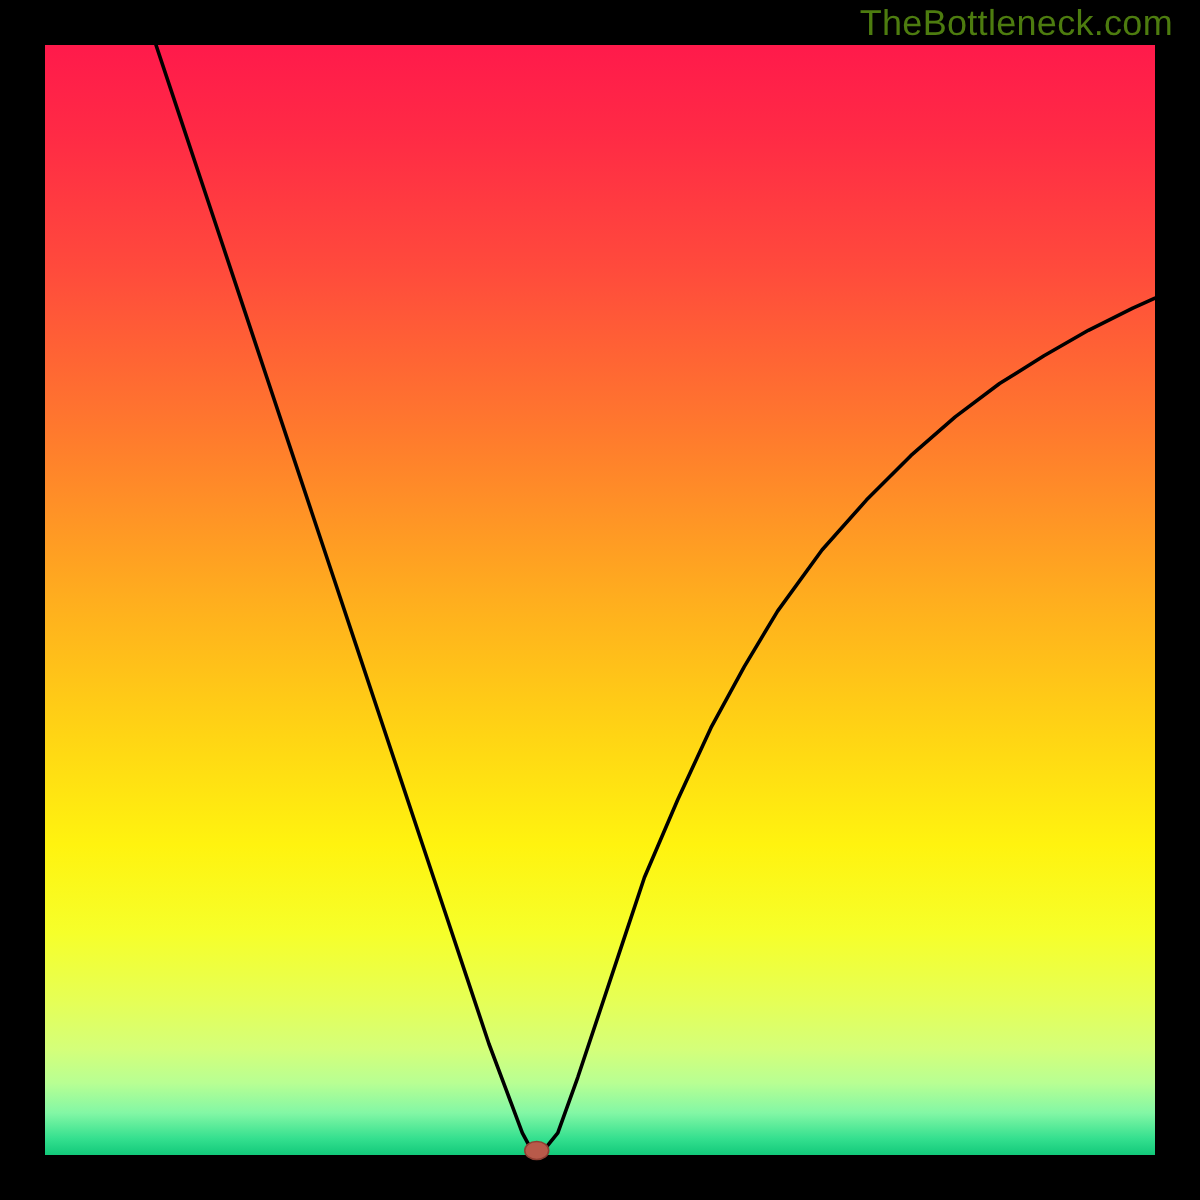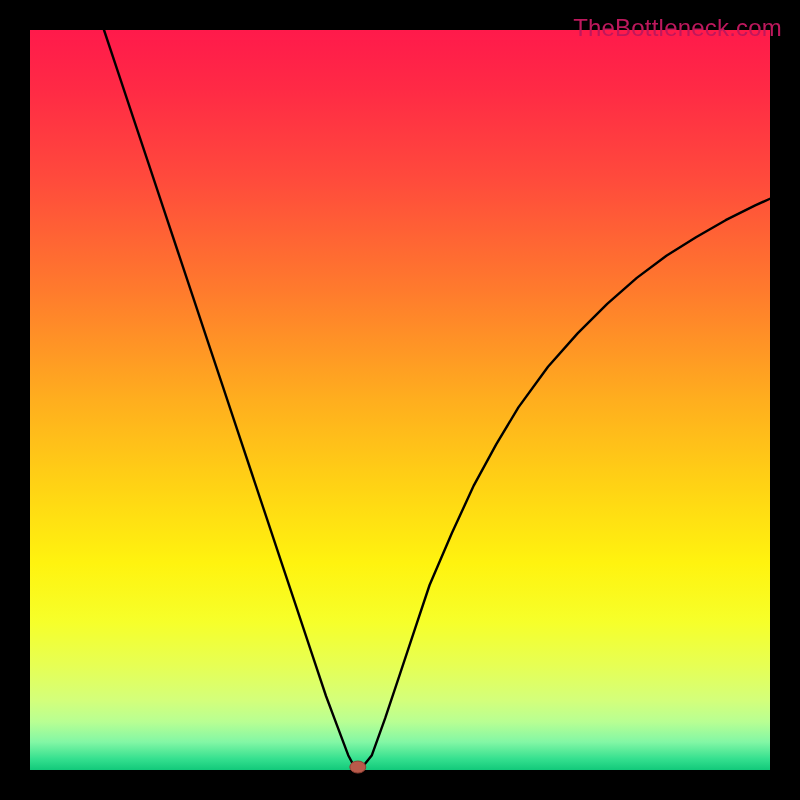--- a/index.html
+++ b/index.html
@@ -11,25 +11,25 @@
     overflow: hidden;
     font-family: Arial, Helvetica, sans-serif;
   }
   .chart-wrap {
     position: relative;
     width: 800px;
     height: 800px;
   }
   .watermark {
     position: absolute;
-    top: 14px;
+    top: 2px;
     right: 18px;
     font-size: 24px;
     font-weight: 500;
-    color: #be185d;
+    color: #4d7c0f;
     letter-spacing: 0.2px;
     z-index: 10;
   }
   svg.plot {
     position: absolute;
     top: 0;
     left: 0;
   }
 </style>
 </head>

